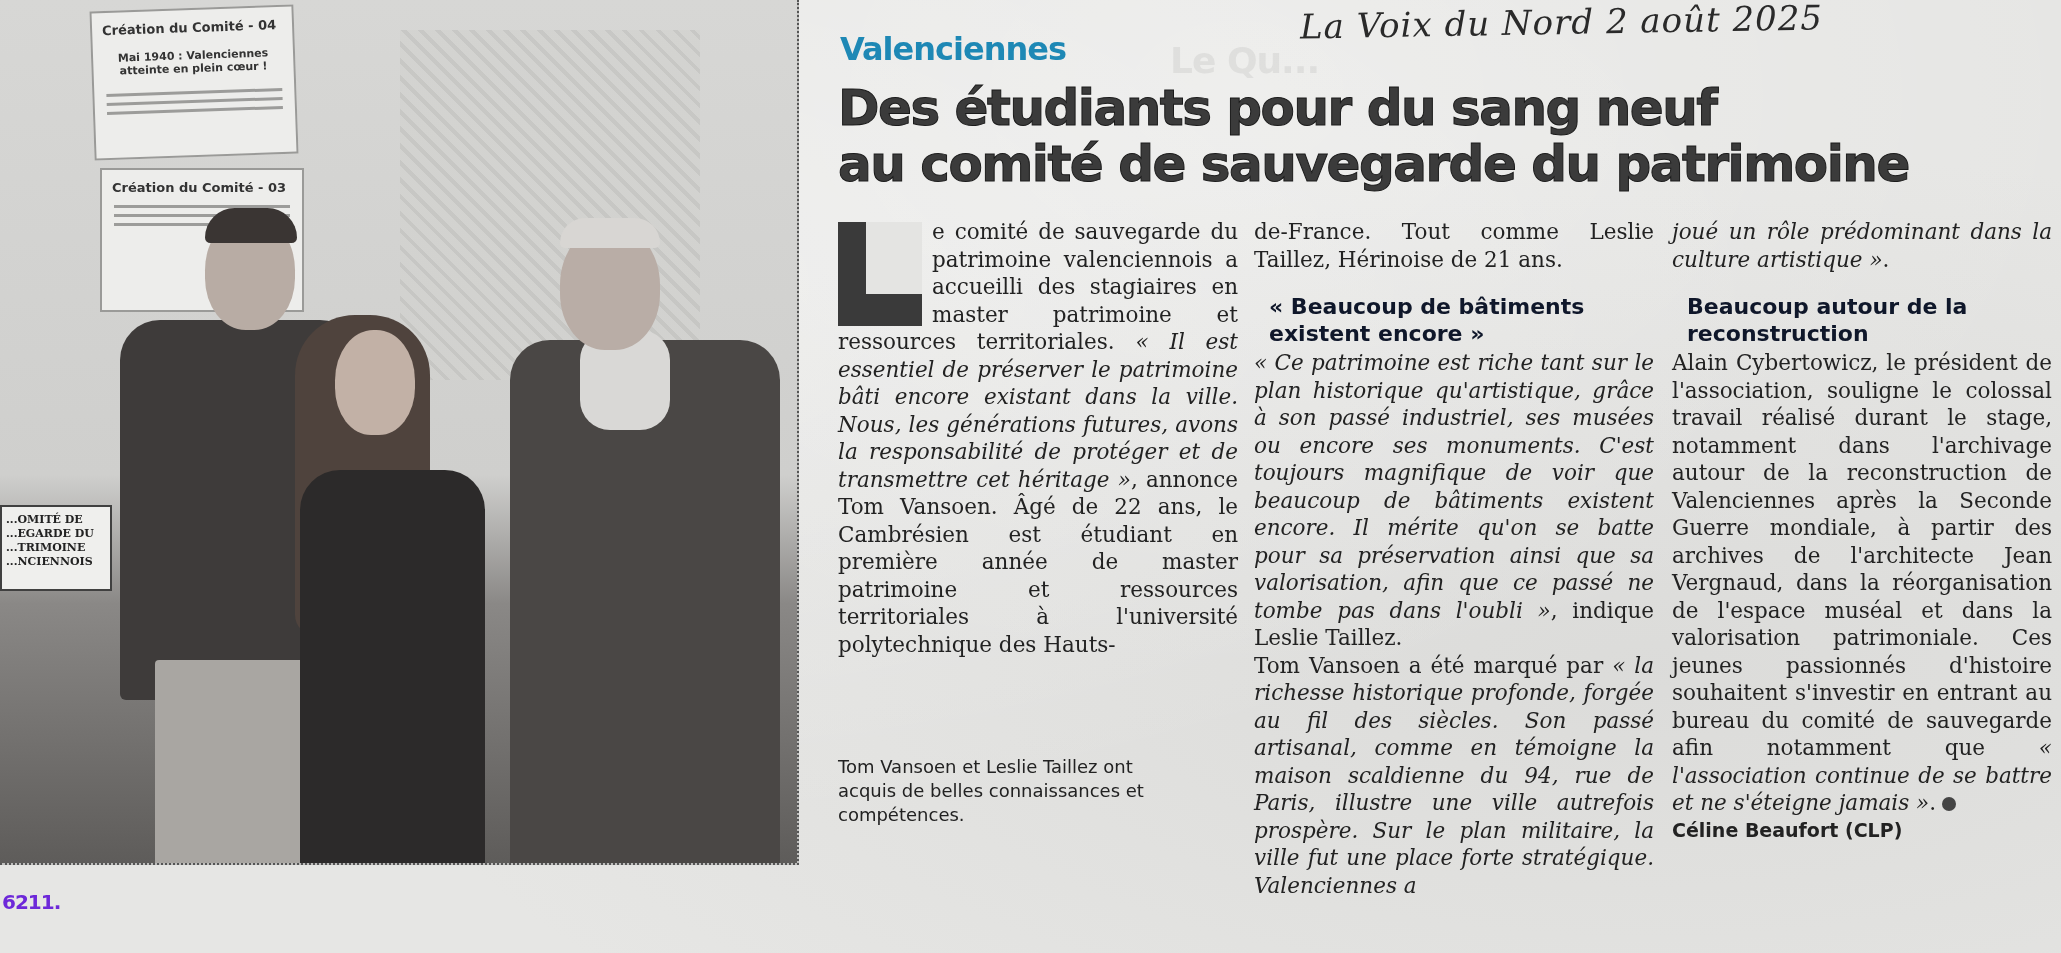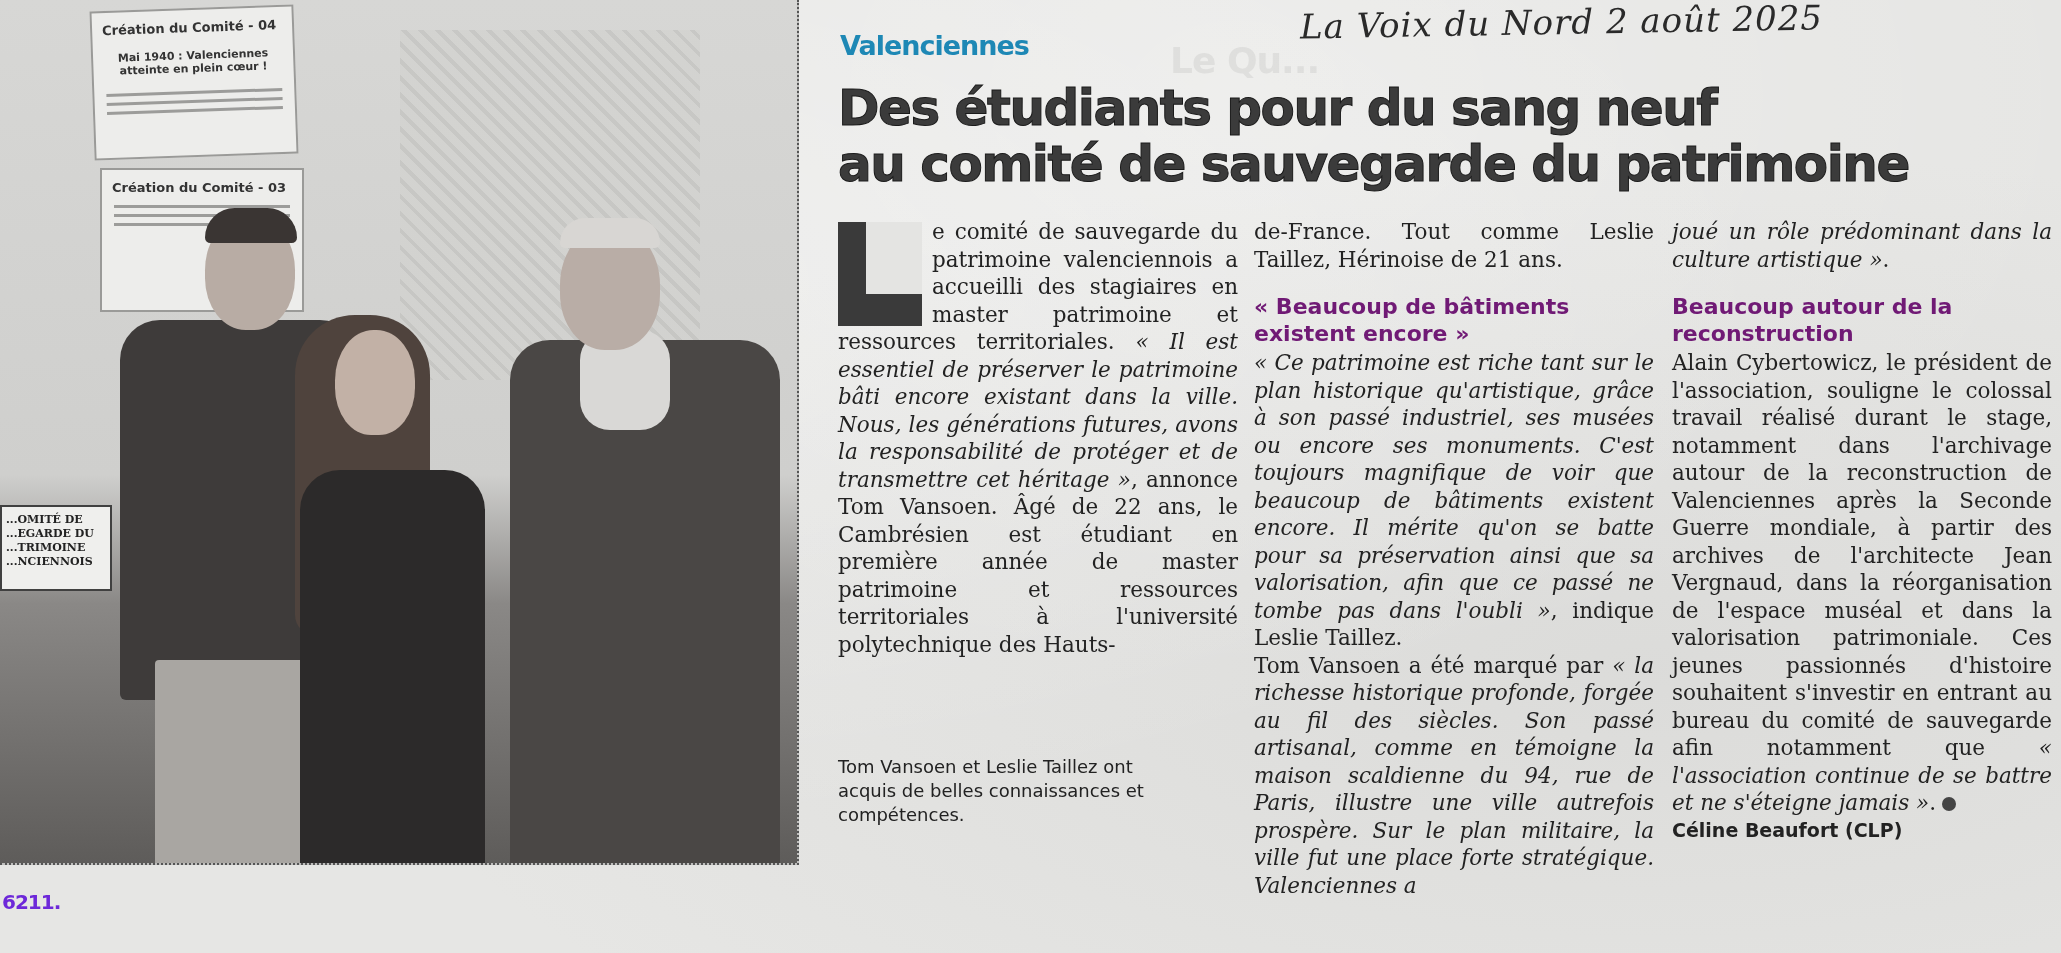--- a/index.html
+++ b/index.html
@@ -15,21 +15,21 @@
   }
   .handnote {
     position:absolute; left:1300px; top:2px;
     font-family:"DejaVu Serif", serif; font-style:italic;
     font-size:34px; color:#2a2a2a; letter-spacing:1px;
     transform:rotate(-1deg);
   }
   .kicker {
     position:absolute; left:840px; top:30px;
     font-family:"DejaVu Sans", sans-serif; font-weight:bold;
-    font-size:27px; color:#1e88b5; letter-spacing:-1px;
+    font-size:32px; color:#1e88b5; letter-spacing:-1px;
   }
   .headline {
     position:absolute; left:838px; top:80px; margin:0;
     font-family:"DejaVu Sans", sans-serif; font-weight:bold;
     font-size:50px; line-height:56px; color:#3b3b3b; letter-spacing:-1.5px;
     -webkit-text-stroke:1px #1a1a1a;
   }
   .ghost {
     position:absolute; font-family:"DejaVu Sans", sans-serif; font-weight:bold;
     color:rgba(120,120,120,0.13); font-size:52px; letter-spacing:-1px;
@@ -58,21 +58,21 @@
   .body { position:absolute; border-radius:40px 40px 6px 6px; }
   .caption {
     position:absolute; left:838px; top:755px; width:350px;
     font-family:"DejaVu Sans", sans-serif; font-size:18px; line-height:24px; color:#222;
   }
   .col { position:absolute; top:218px; width:400px;
     font-size:21.5px; line-height:27.5px; text-align:justify; hyphens:manual; color:#222; }
   .col p { margin:0; }
   .col i { font-style:italic; }
   .subhead { font-family:"DejaVu Sans", sans-serif; font-weight:bold; font-size:22px;
-    line-height:27px; color:#701a75; margin:20px 0 2px 0; text-align:left; }
+    line-height:27px; color:#0f172a; margin:20px 0 2px 15px; text-align:left; }
   .dropcap { float:left; width:84px; height:104px; background:#3a3a3a; margin:4px 10px 0 0;
     position:relative; }
   .dropcap::after { content:""; position:absolute; left:28px; top:0; width:56px; height:72px;
     background:#e4e4e2; }
   .endmark { display:inline-block; width:14px; height:14px; border-radius:50%; background:#444;
     vertical-align:middle; margin-left:6px; }
   .byline { font-family:"DejaVu Sans", sans-serif; font-weight:bold; font-size:19px; text-align:left; }
   .pagenum { position:absolute; left:2px; top:890px; font-family:"DejaVu Sans", sans-serif;
     font-weight:bold; font-size:20px; color:#6d28d9; letter-spacing:-1px; }
 </style>

